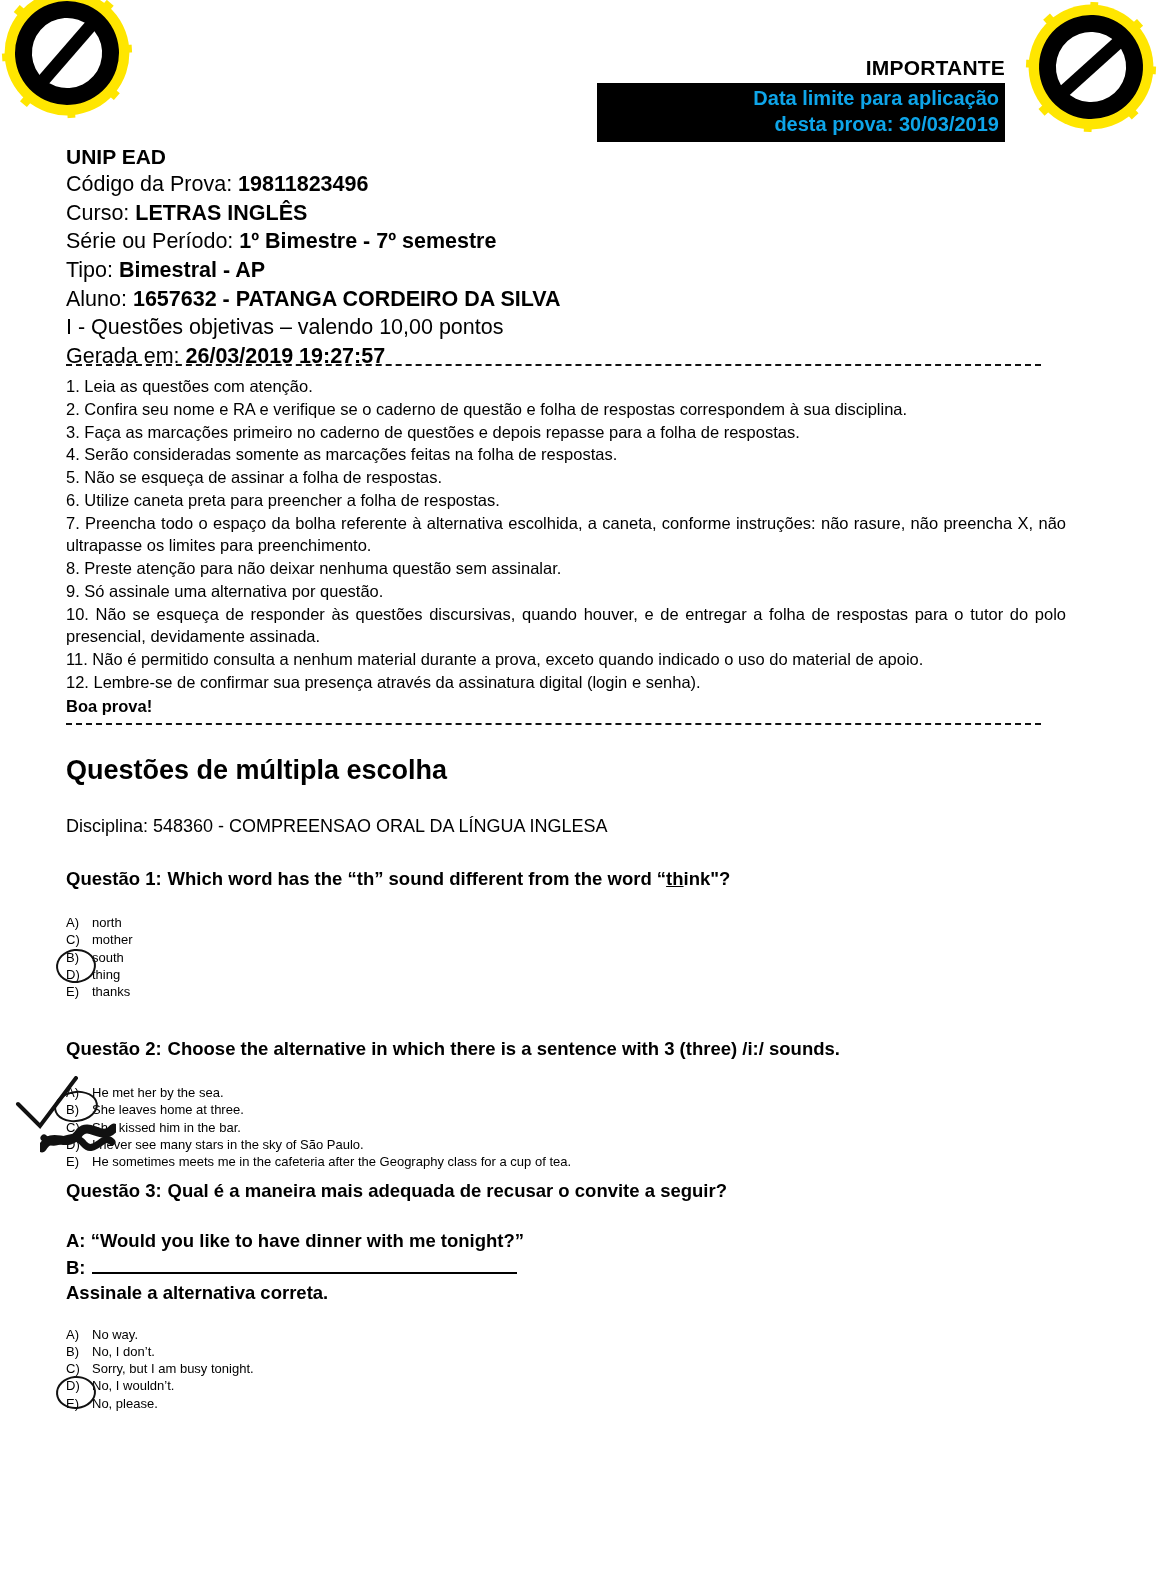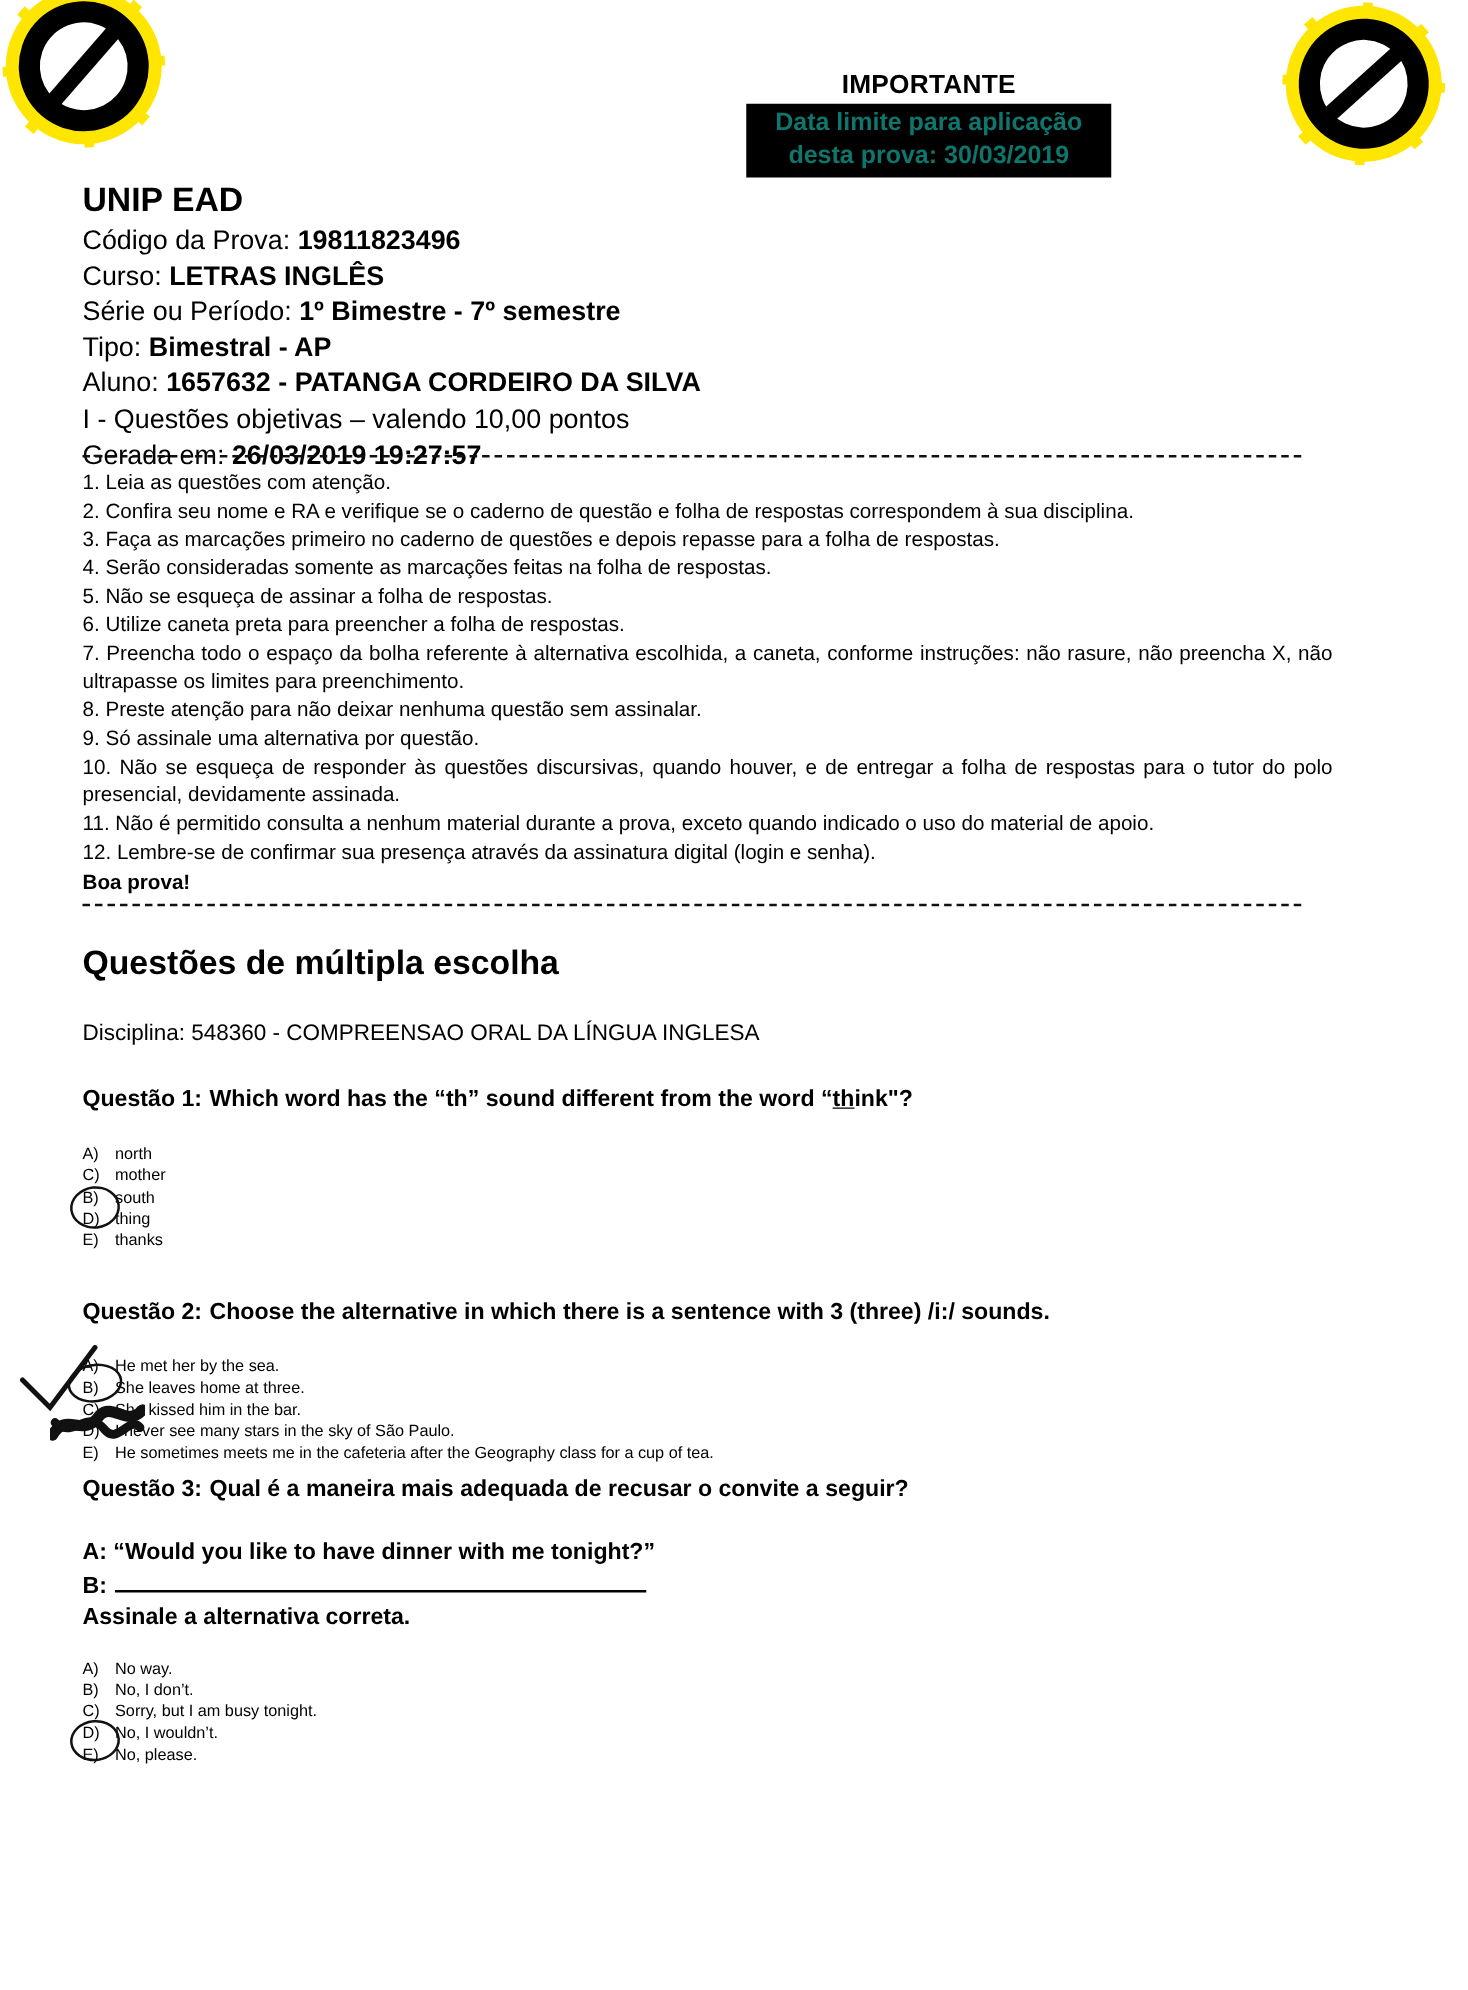--- a/index.html
+++ b/index.html
@@ -23,52 +23,52 @@
     height: 130px;
   }
   .stamp.left { left: 2px; top: -12px; transform: rotate(-4deg); }
   .stamp.right { right: 18px; top: 2px; transform: rotate(3deg); }
 
   
   .importante-wrap {
     position: absolute;
     left: 597px;
     top: 56px;
-    width: 292px;
-    text-align: center;
+    width: 408px;
+    text-align: right;
   }
   .importante-title {
     font-size: 21px;
     font-weight: bold;
     letter-spacing: .2px;
     margin-bottom: 3px;
   }
   .importante-box {
     background: #000;
-    color: #0f766e;
+    color: #0ea5e9;
     font-weight: bold;
     font-size: 20px;
     line-height: 1.32;
     padding: 2px 6px 4px 6px;
   }
 
   
   .header-block {
     position: absolute;
     left: 66px;
     top: 143px;
     width: 1000px;
   }
   .header-block .line {
     font-size: 21.5px;
     line-height: 1.33;
     white-space: nowrap;
   }
   .header-block .line b { font-weight: bold; }
-  .unip { font-weight: bold; font-size: 27px; line-height: 1.3; }
+  .unip { font-weight: bold; font-size: 21px; line-height: 1.3; }
 
   .divider {
     position: absolute;
     left: 66px;
     width: 975px;
     border-top: 2px dashed #111;
     height: 0;
   }
   .divider.top { top: 364px; }
   .divider.bottom { top: 723px; }

